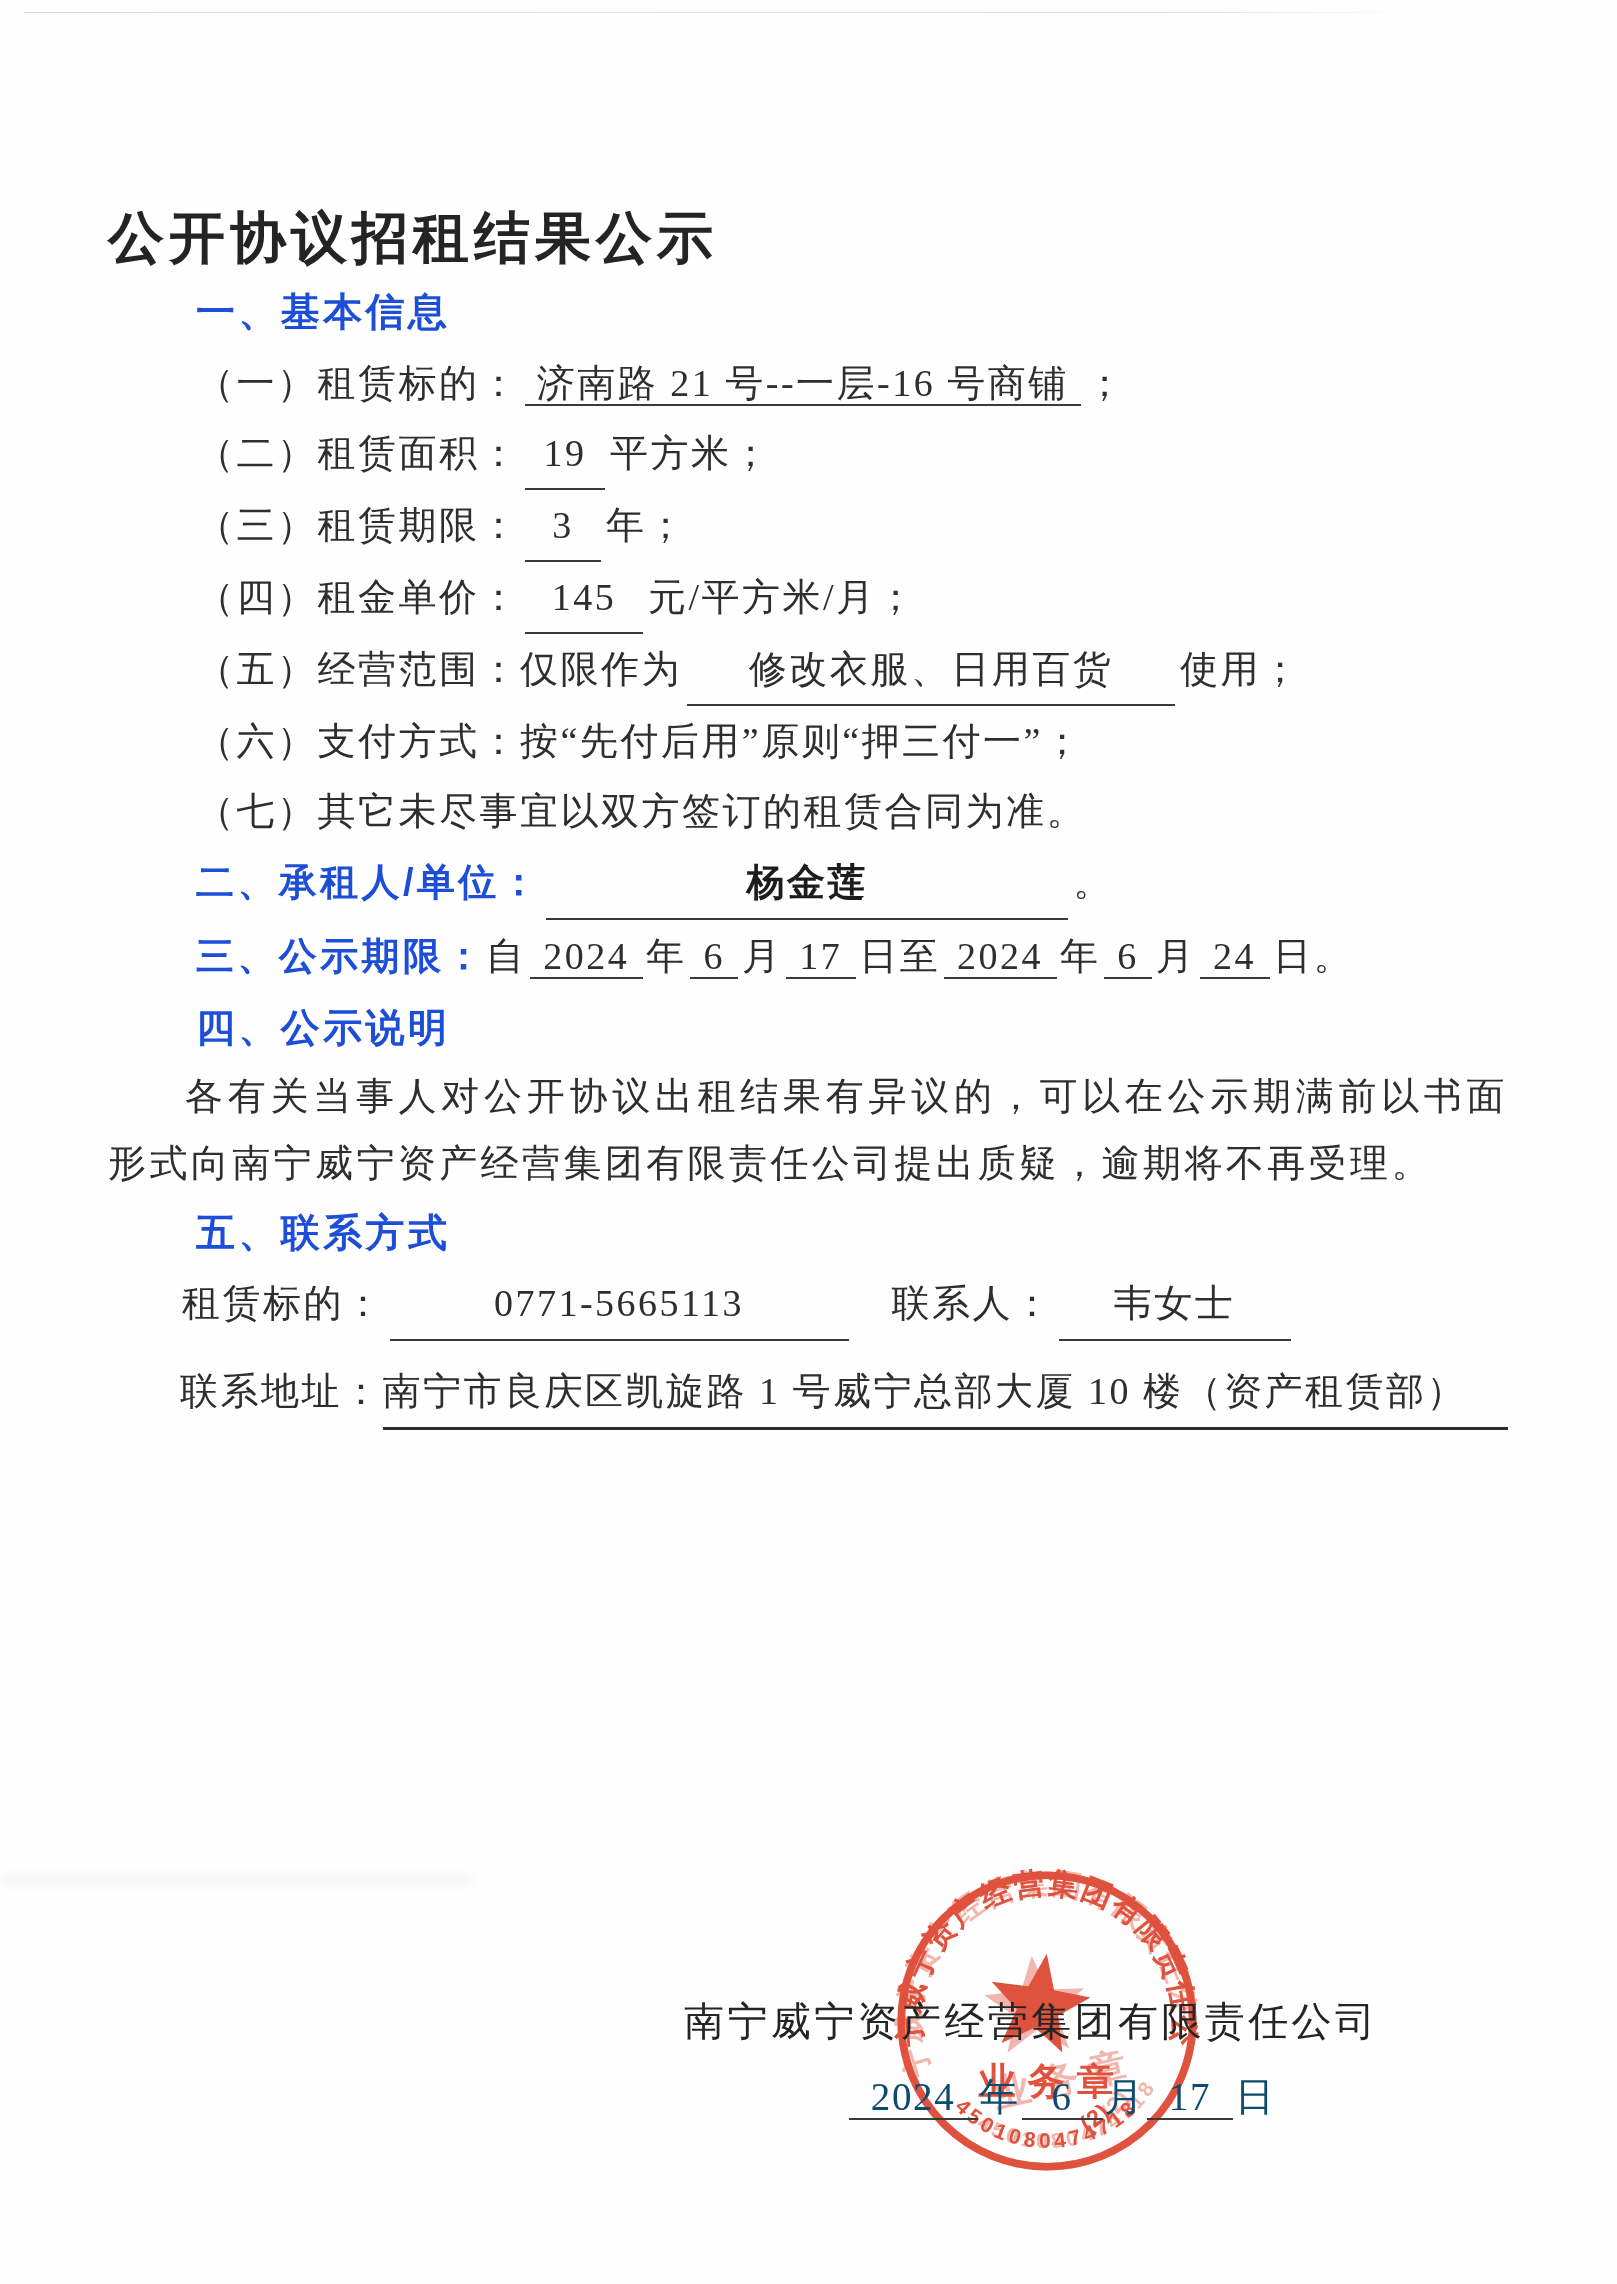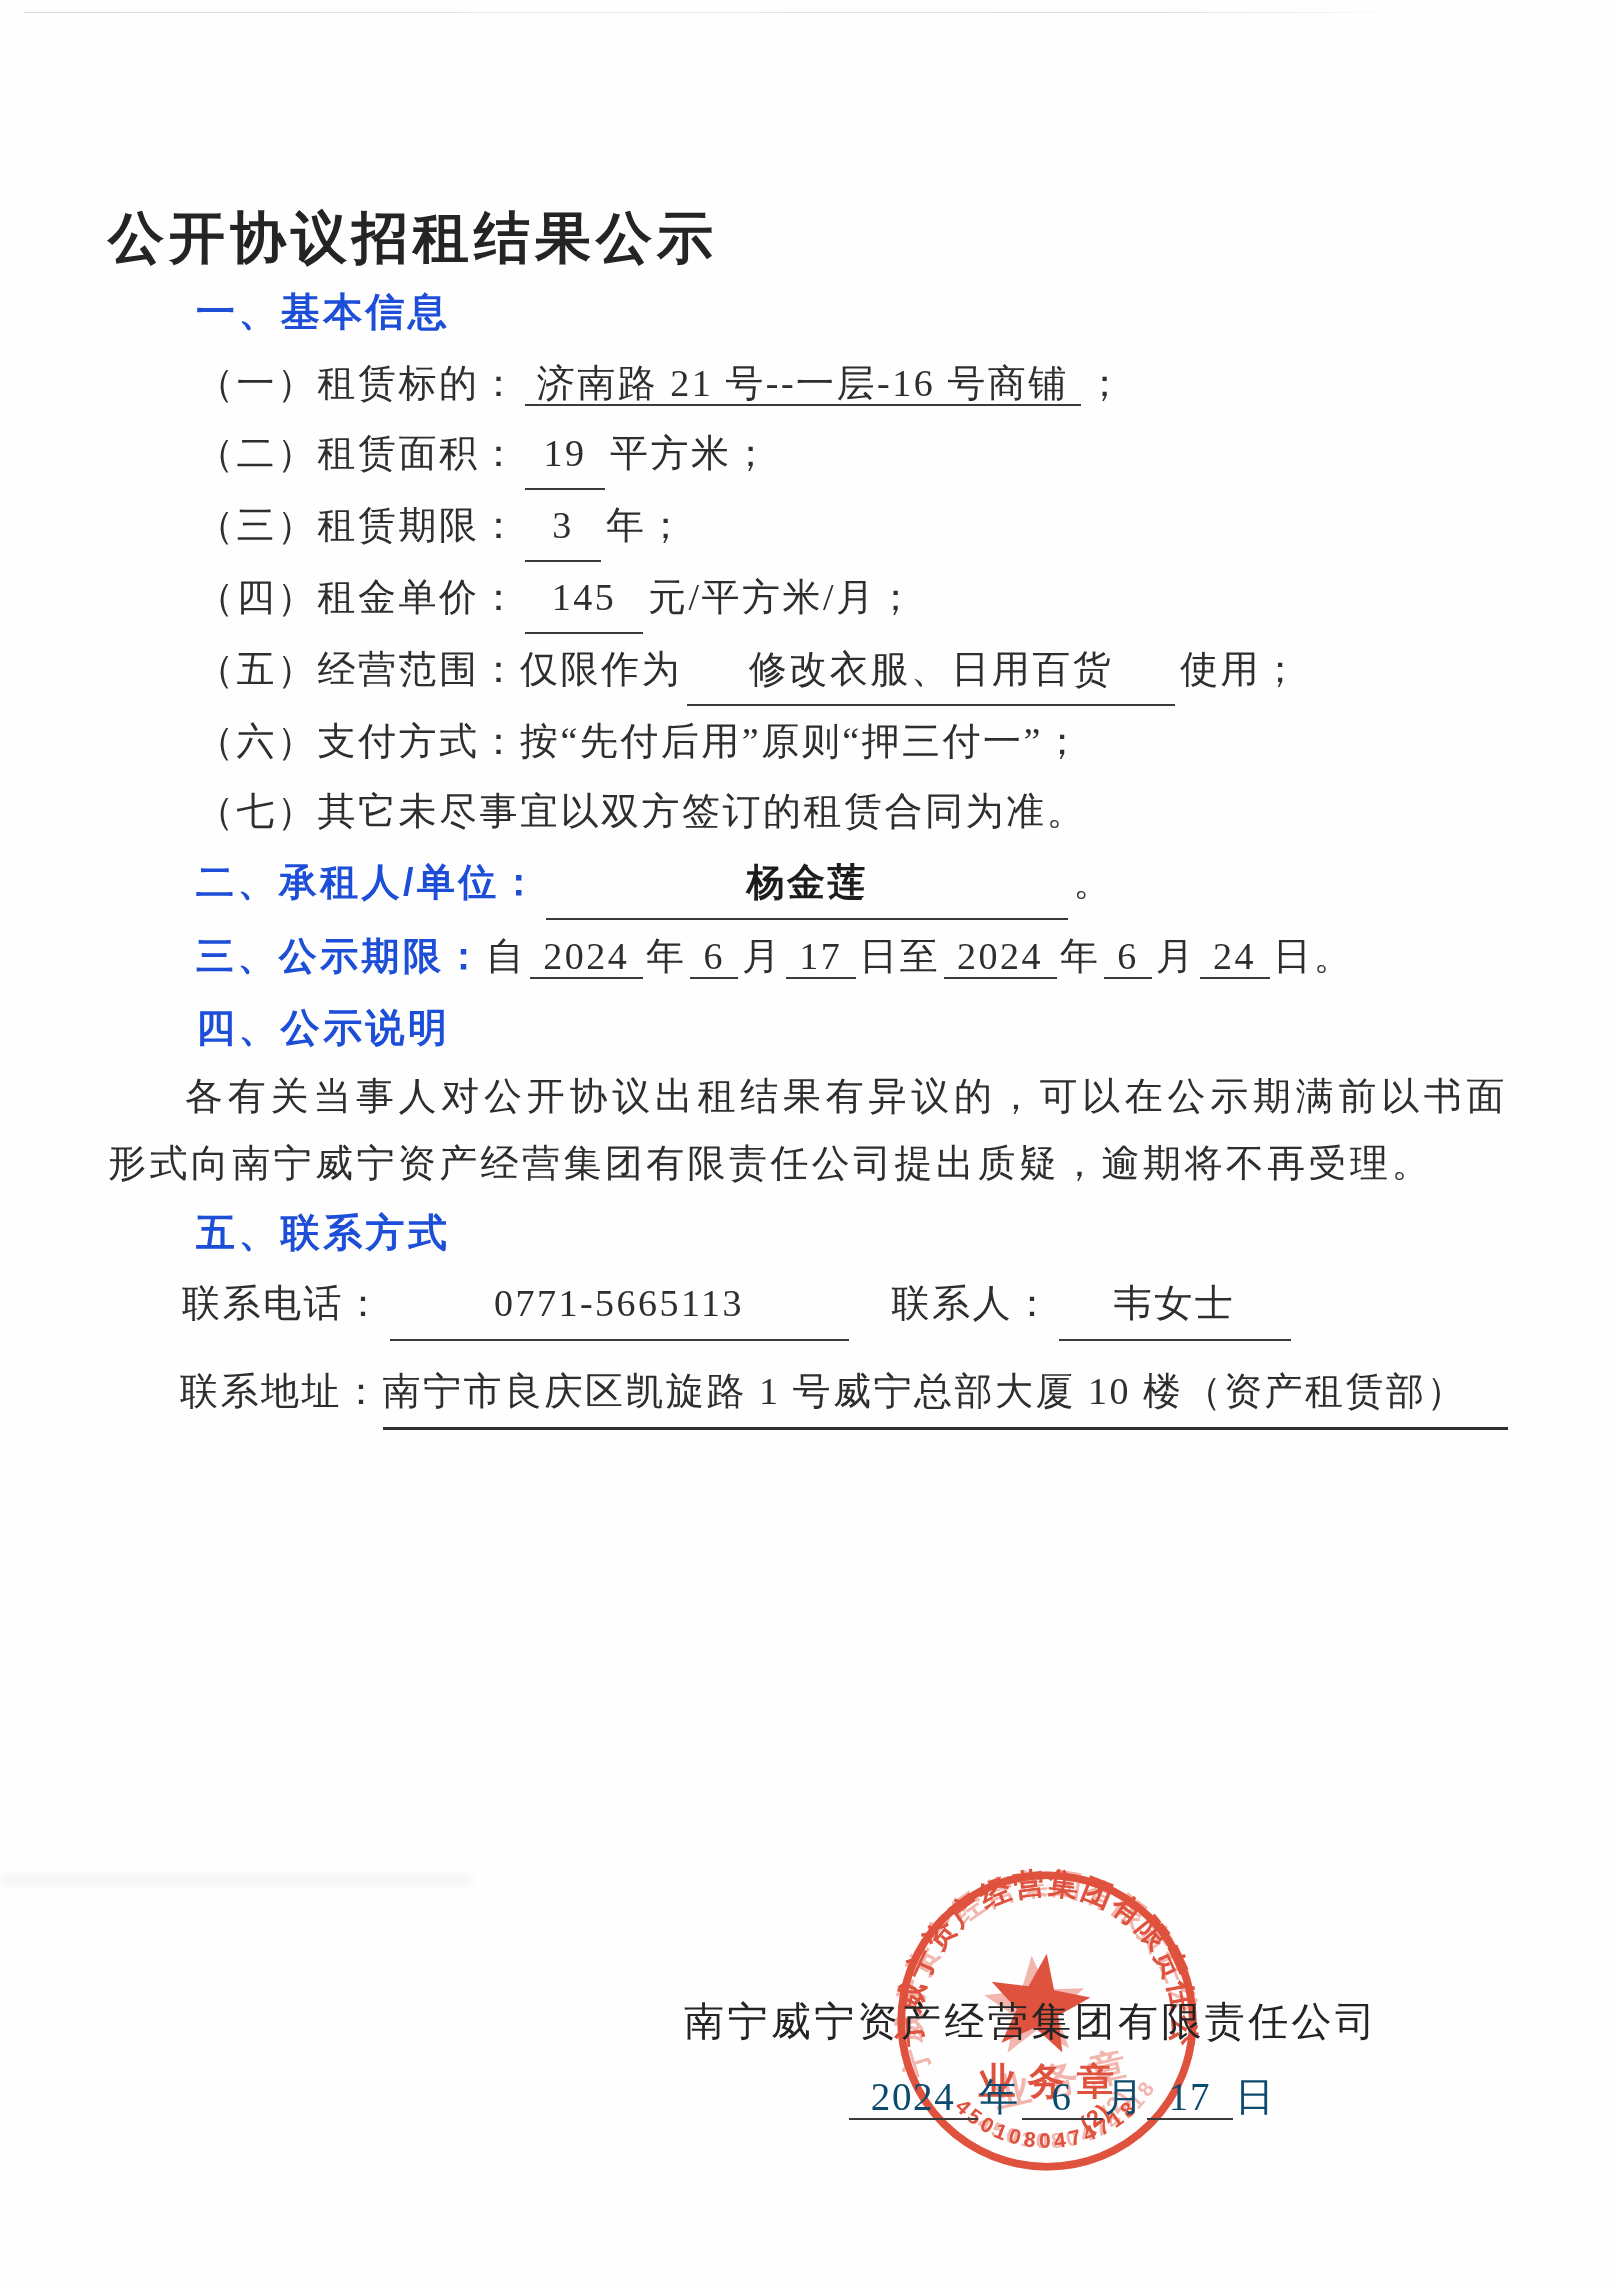--- a/index.html
+++ b/index.html
@@ -98,21 +98,21 @@
     <div class="line sec2"><span class="sec-head">二、承租人/单位：</span><span class="u-center w620 bold-sans">杨金莲</span><span>。</span></div>
 
     <div class="line sec3"><span class="sec-head">三、公示期限：</span><span>自</span><span class="date-u">2024</span><span>年</span><span class="date-u">6</span><span>月</span><span class="date-u">17</span><span>日至</span><span class="date-u">2024</span><span>年</span><span class="date-u">6</span><span>月</span><span class="date-u">24</span><span>日。</span></div>
 
     <div class="line h4 sec-head">四、公示说明</div>
 
     <p class="para4">各有关当事人对公开协议出租结果有异议的，可以在公示期满前以书面形式向南宁威宁资产经营集团有限责任公司提出质疑，逾期将不再受理。</p>
 
     <div class="line h5 sec-head">五、联系方式</div>
 
-    <div class="line contact-line"><span>联系电话：</span><span class="u-center w545">0771-5665113</span><span class="gap-left">联系人：</span><span class="u-center w275">韦女士</span></div>
+    <div class="line contact-line"><span>租赁标的：</span><span class="u-center w545">0771-5665113</span><span class="gap-left">联系人：</span><span class="u-center w275">韦女士</span></div>
 
     <div class="line addr-line">
         <span class="addr-label">联系地址：</span>
         <span class="addr-value">南宁市良庆区凯旋路 1 号威宁总部大厦 10 楼（资产租赁部）</span>
       </div>
 
   </div>
 
   <svg class="stamp" viewBox="0 0 380 380" xmlns="http://www.w3.org/2000/svg">
     <defs>

